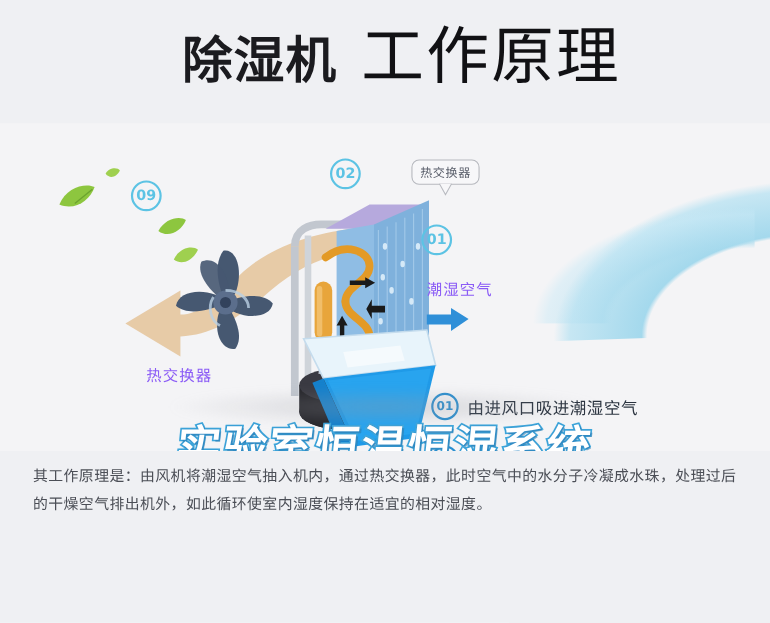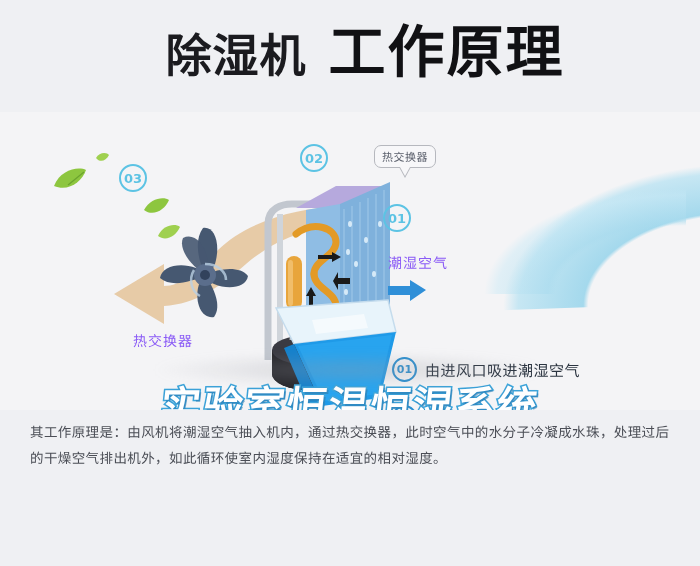--- a/index.html
+++ b/index.html
@@ -18,21 +18,21 @@
     display:flex;align-items:baseline;justify-content:center;
     white-space:nowrap;
     gap:12px;
   }
   .title-a{
     font-size:46px;font-weight:bold;color:#1b1b1f;
     letter-spacing:1px;line-height:1;
     font-family:"DejaVu Sans","Liberation Sans",sans-serif;
   }
   .title-b{
-    font-size:57px;font-weight:bold;color:#111114;
+    font-size:57px;font-weight:normal;color:#111114;
     letter-spacing:2px;line-height:1;margin-left:10px;
     font-family:"DejaVu Sans","Liberation Sans",sans-serif;
   }
 
   
   .stage{
     position:absolute;left:0;top:112px;width:700px;height:298px;
     background:#f4f4f6;
     overflow:hidden;
   }
@@ -229,21 +229,21 @@
     </svg>
 
     <svg style="position:absolute;left:268px;top:186px;width:150px;height:112px;" viewBox="0 0 150 112">
       <path d="M8,10 L120,2 L128,34 L26,46 Z" fill="#e8f4fb" stroke="#c5dced" stroke-width="1.5"></path>
       <path d="M26,46 L128,34 L112,100 L54,108 Z" fill="#1f9ae8"></path>
       <path d="M26,46 L54,108 L40,106 L16,50 Z" fill="#1581cc"></path>
       <path d="M30,48 L124,37 L110,96 L56,103 Z" fill="#2aa6f0" opacity=".85"></path>
       <path d="M44,22 L96,16 L100,30 L48,36 Z" fill="#ffffff" opacity=".55"></path>
     </svg>
 
-    <div class="badge-round" style="left:119px;top:52px;">03</div>
+    <div class="badge-round" style="left:119px;top:52px;">09</div>
     <div class="stage-text" style="left:133px;top:218px;">热交换器</div>
 
     <div class="badge-round" style="left:300px;top:32px;">02</div>
     <div class="bubble" style="left:330px;top:33px;margin-left:44px;">热交换器</div>
 
     <div class="badge-round" style="left:383px;top:92px;">01</div>
     <div class="stage-text" style="left:388px;top:140px;">潮湿空气</div>
 
     <div class="steps">
       <div class="step">

